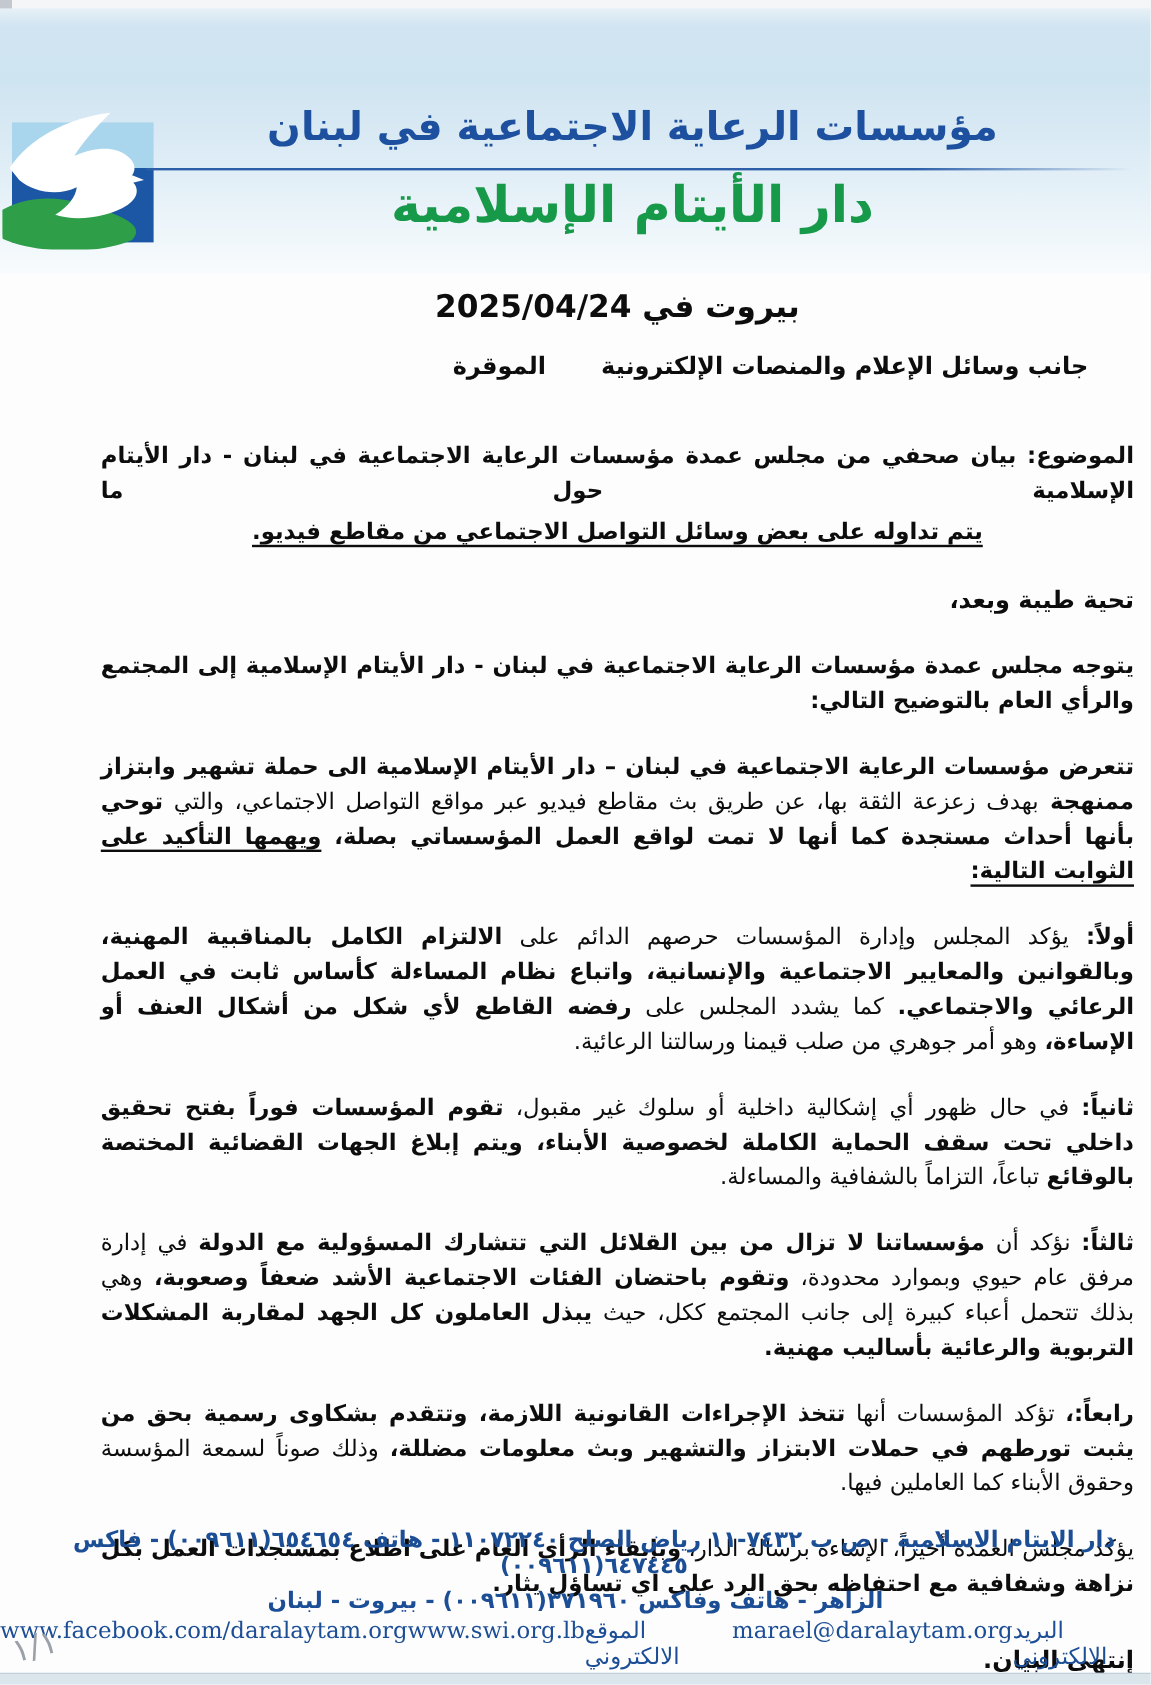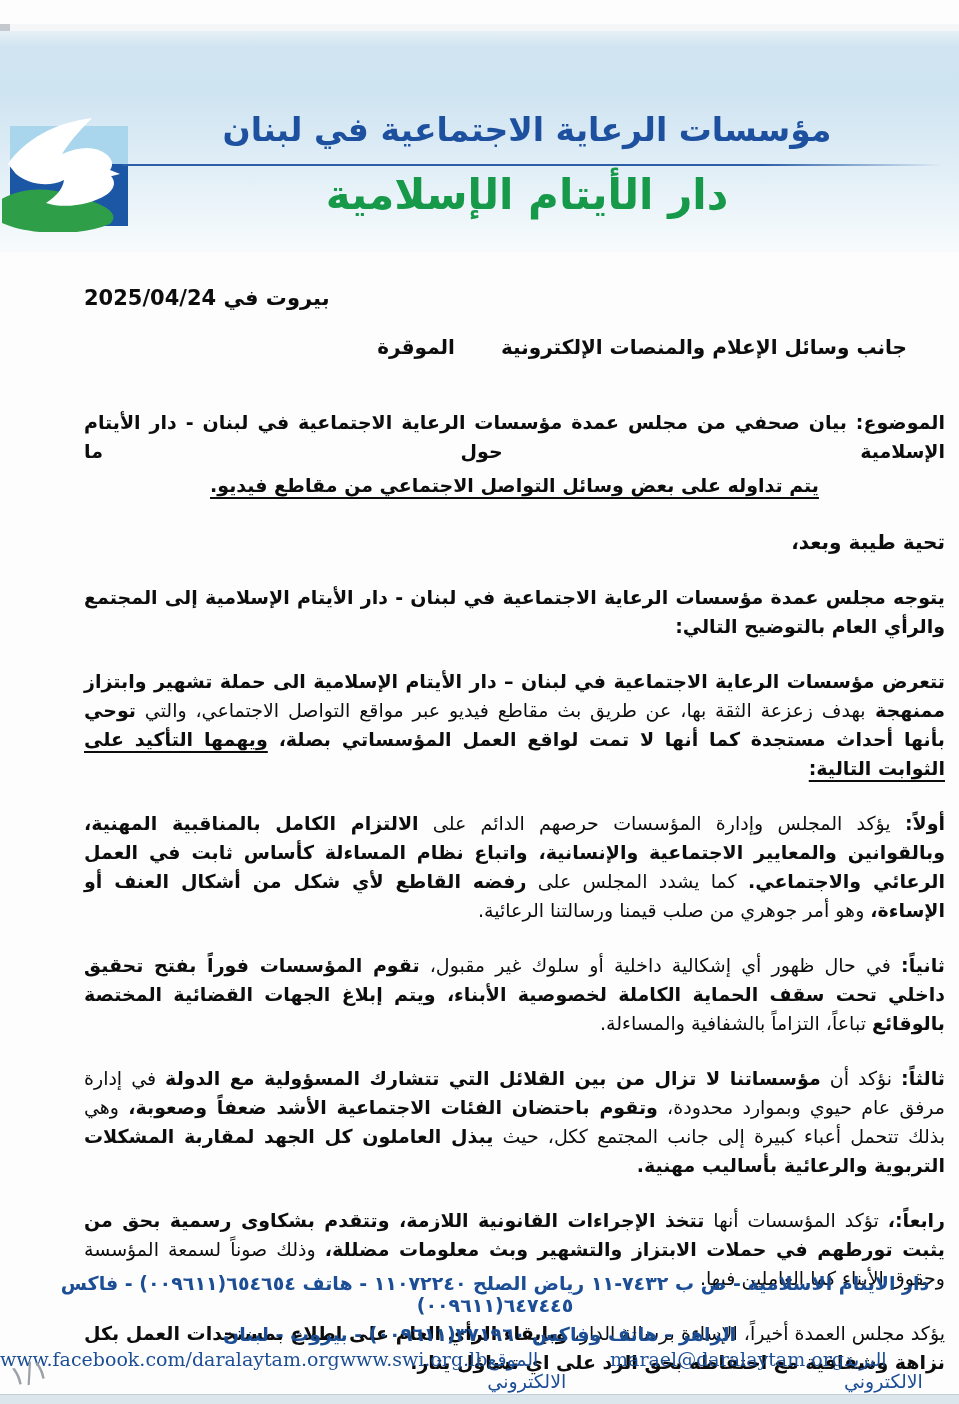--- a/index.html
+++ b/index.html
@@ -9,40 +9,39 @@
   html,body{margin:0;padding:0;background:#e9edf0;}
   .page{
     position:relative; width:959px; height:1404px; margin:0 auto;
     background:#fdfdfd; overflow:hidden;
     font-family:"DejaVu Sans", sans-serif; color:var(--ink);
   }
   
   .letterhead{
     position:relative; height:228px;
     background:linear-gradient(180deg,#f1f5f8 0%,#d0e4f1 10%,#cfe4f1 30%,#dfedf6 60%,#eef6fa 85%,#f8fbfd 100%);
-    margin-top:24px;
   }
   .scan-top-strip{position:absolute;top:0;left:0;right:0;height:7px;background:#f4f6f7;}
   .corner-mark{position:absolute;top:0;left:0;width:10px;height:7px;background:#c3c9ce;}
   .logo{position:absolute;left:2px;top:82px;width:130px;height:126px;}
   .head-rule{
     position:absolute;top:140px;left:122px;right:16px;height:2px;
     background:linear-gradient(90deg,var(--rule-blue) 0%,var(--rule-blue) 78%,rgba(44,95,168,0) 100%);
   }
   .org-blue{
     position:absolute;top:86px;left:0;right:0;text-align:center;padding-left:95px;
     color:var(--blue-cal);font-weight:700;font-size:33px;letter-spacing:-1px;
   }
   .org-green{
     position:absolute;top:146px;left:0;right:0;text-align:center;padding-left:95px;
     color:var(--green-cal);font-weight:700;font-size:42px;letter-spacing:-1px;
   }
   
   .body{direction:rtl;padding:0 14px 0 84px;font-size:19px;line-height:29px;}
-  .date-line{margin-top:32px;text-align:left;font-weight:700;font-size:21px;}
+  .date-line{margin-top:14px;text-align:center;font-weight:700;font-size:26px;}
   .addressee-row{display:flex;gap:46px;margin-top:20px;padding-left:0;padding-right:38px;
     font-weight:700;font-size:20px;}
   .subject{margin-top:46px;font-weight:700;}
   .subject-l1{text-align:justify;text-align-last:justify;}
   .subject-l2{text-align:center;margin-top:5px;}
   .greeting{margin:28px 0 0;font-weight:700;font-size:20px;}
   .para{margin:26px 0 0;text-align:justify;}
   .para.bold-all{font-weight:700;}
   b{font-weight:700;}
   .u{text-decoration:underline;text-decoration-thickness:2px;text-underline-offset:5px;}

